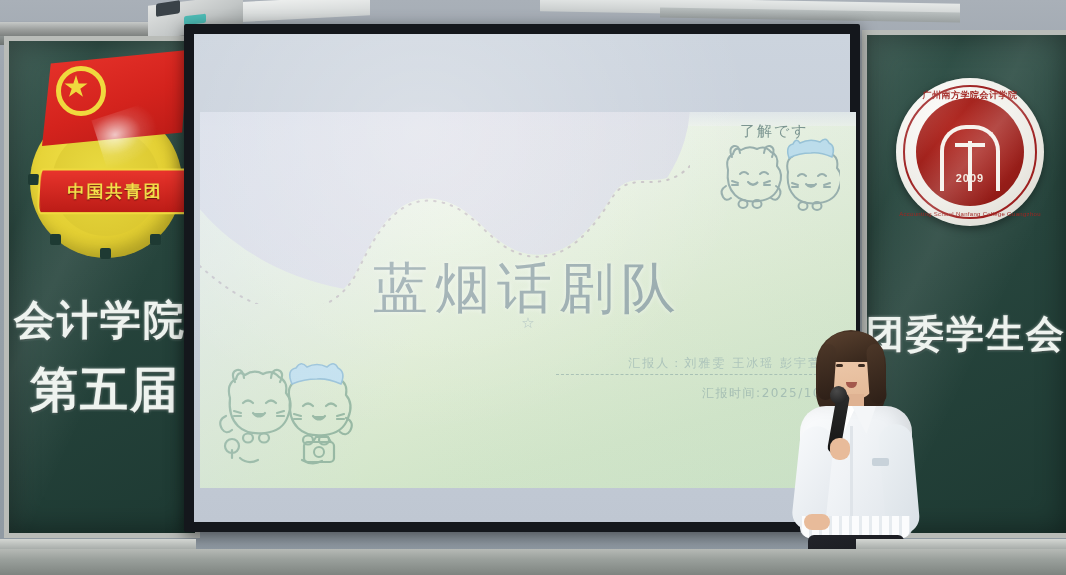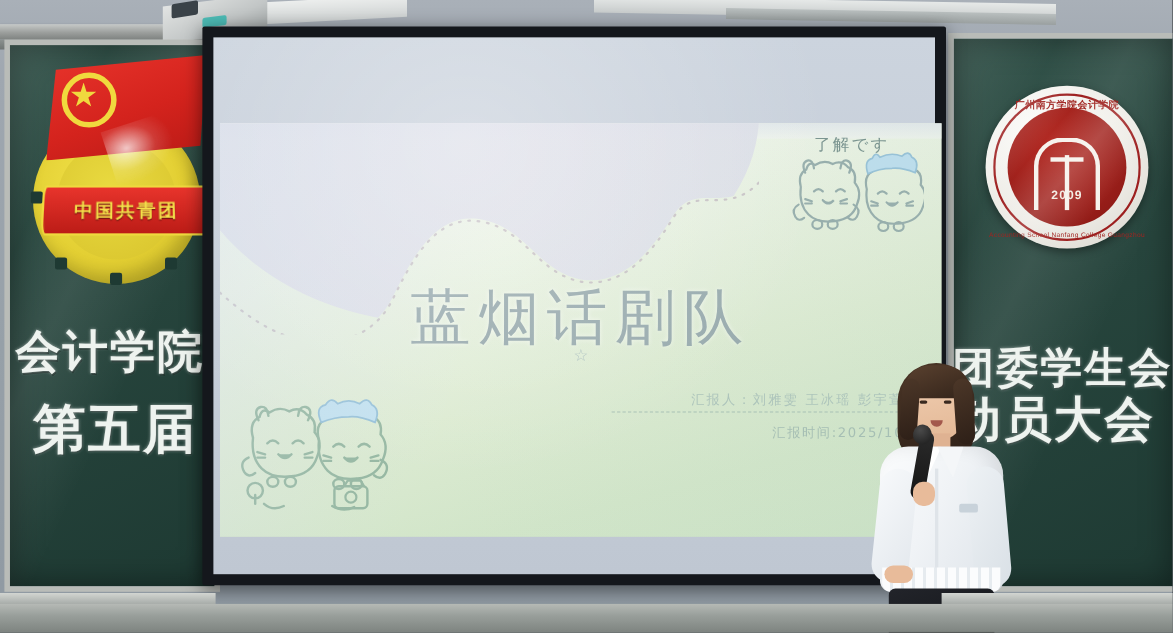--- a/index.html
+++ b/index.html
@@ -257,21 +257,20 @@
     <div class="es-cn">广州南方学院会计学院</div>
     <div class="es-en">Accounting School Nanfang College Guangzhou</div>
     <div class="es-core">
       <div class="es-arch"></div>
       <div class="es-year">2009</div>
     </div>
     <div class="es-wrap"></div>
   </div>
 
   <div class="chalk r1">团委学生会</div>
-  <div class="chalk r2">动员大会</div>
 
   <div class="screen-frame"></div>
   <div class="screen-inner"></div>
 
   <div class="slide">
     <div class="slide-topband"></div>
 
     <div class="blob"></div>
     <svg class="blob-dots" viewBox="0 0 530 200" preserveAspectRatio="none">
       <path d="M530,62 C498,94 472,62 452,94 C430,130 404,158 368,152 C330,145 318,106 280,98

